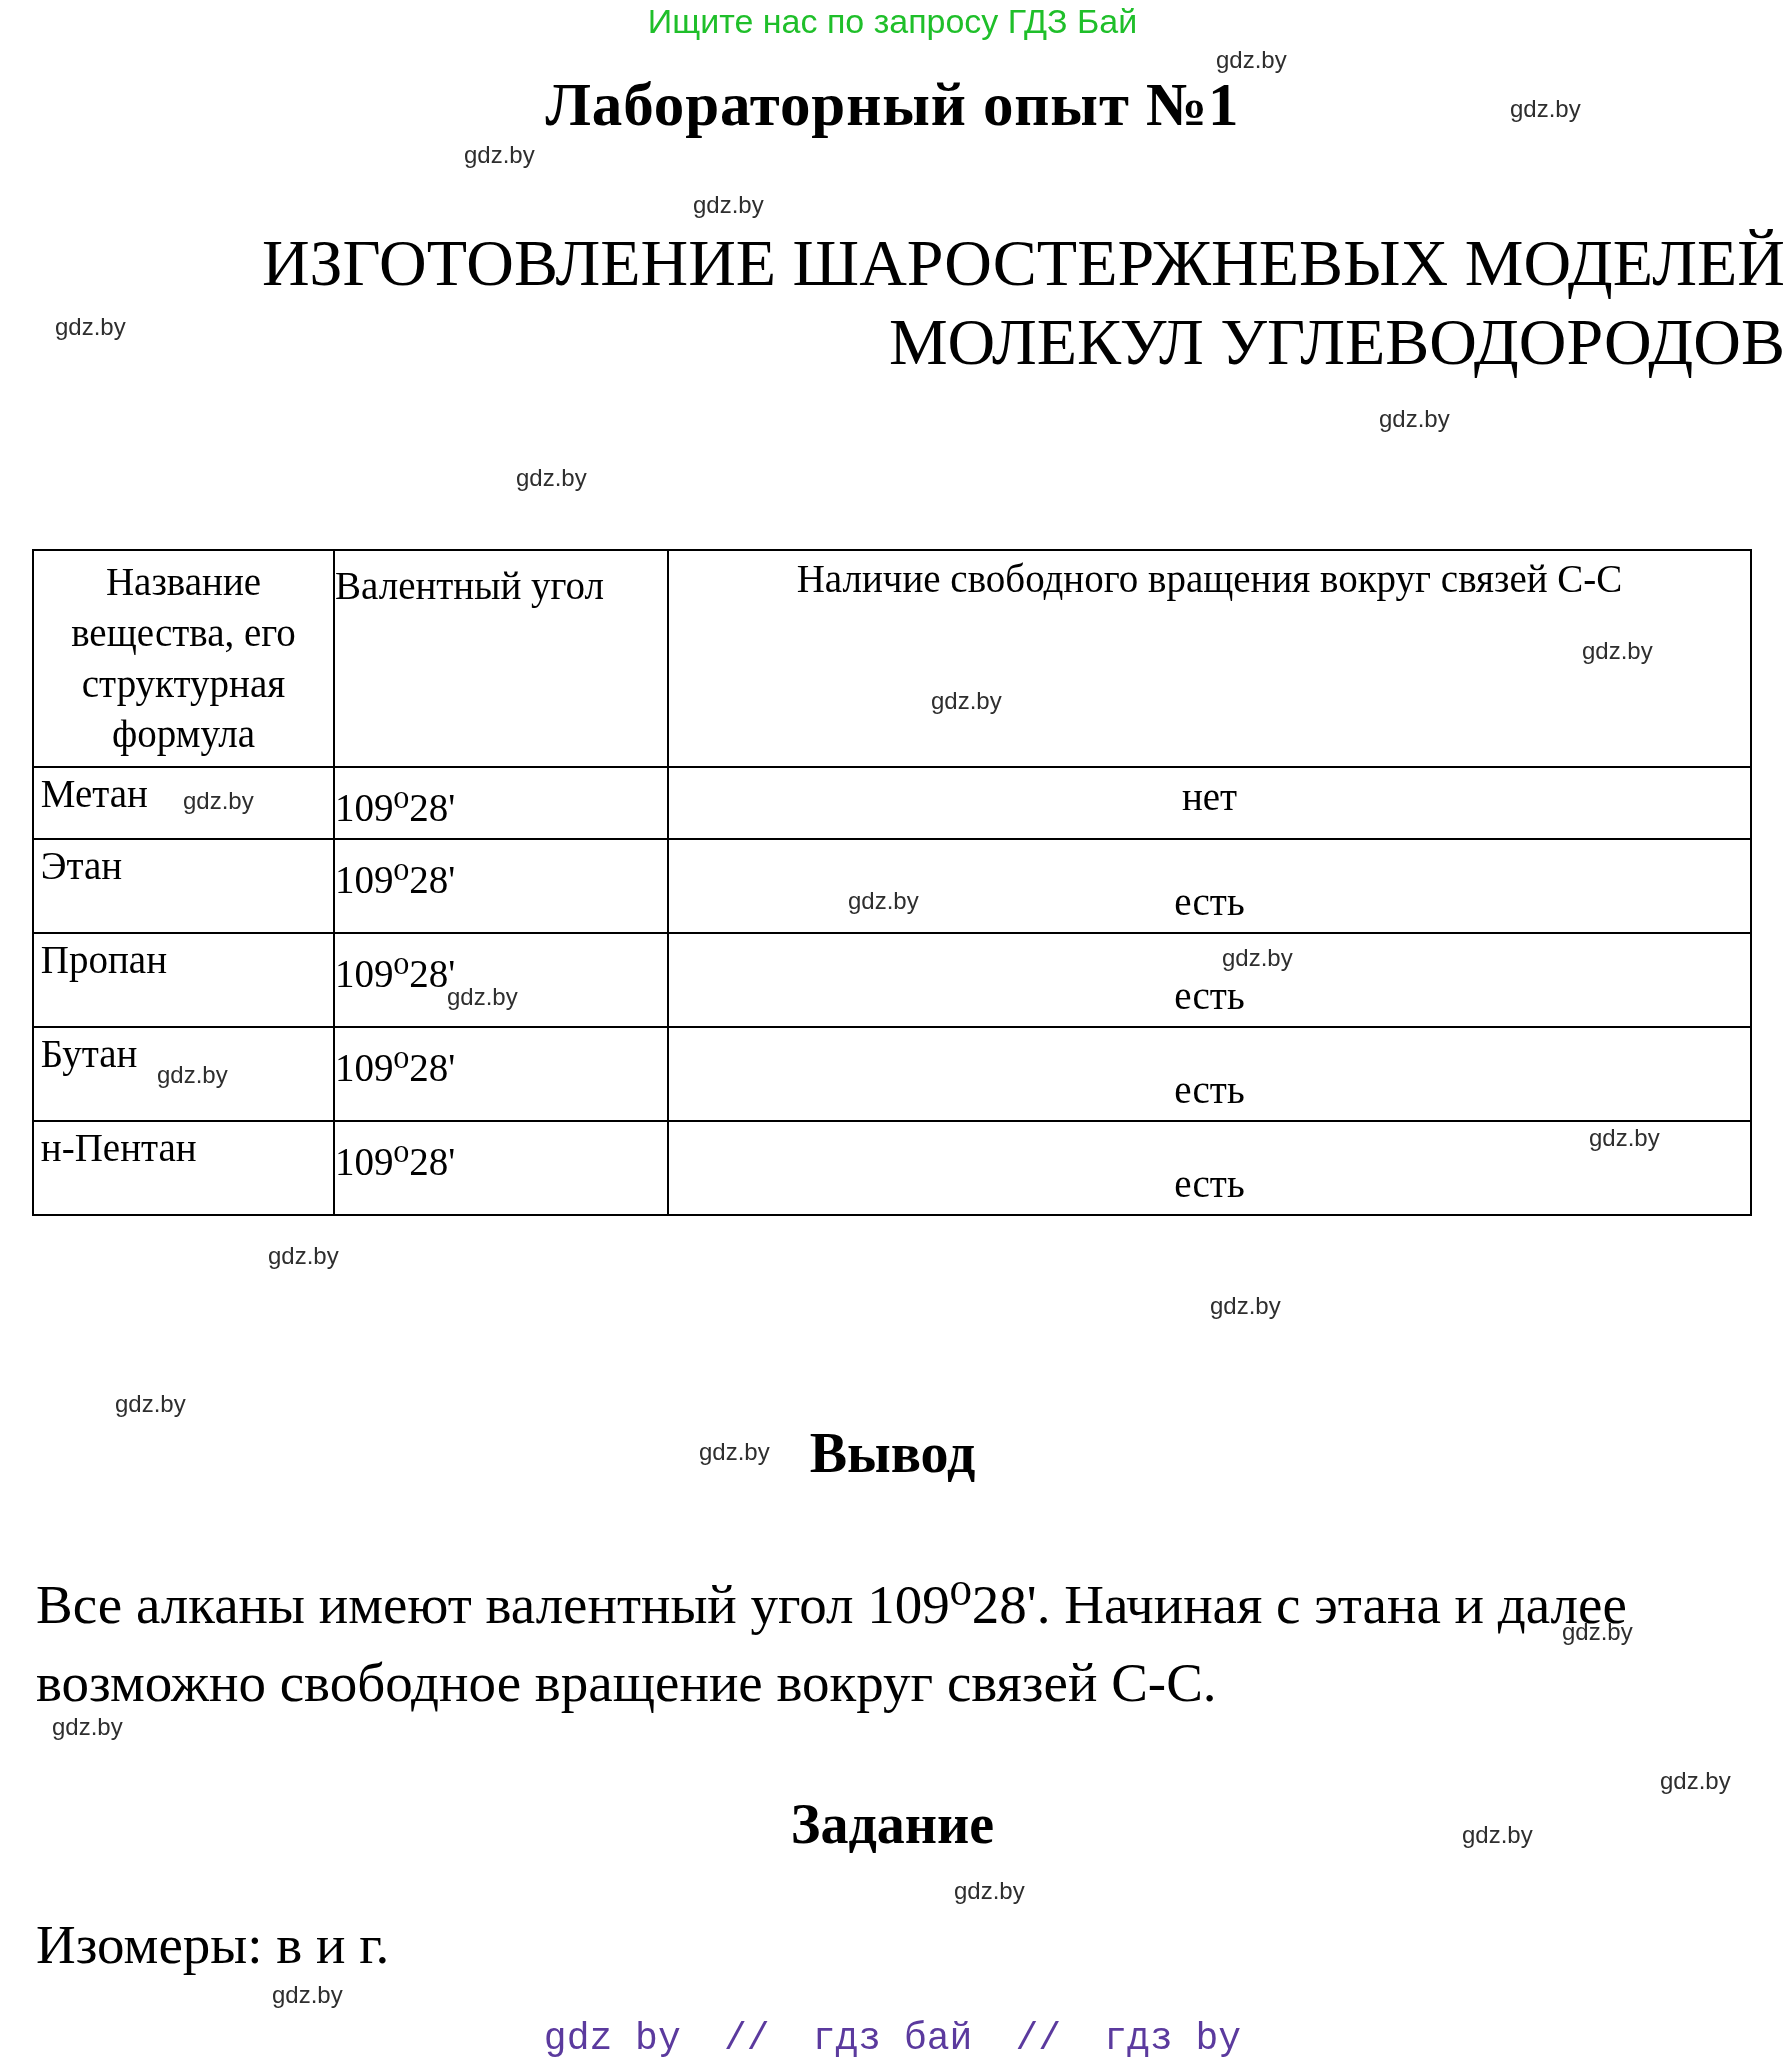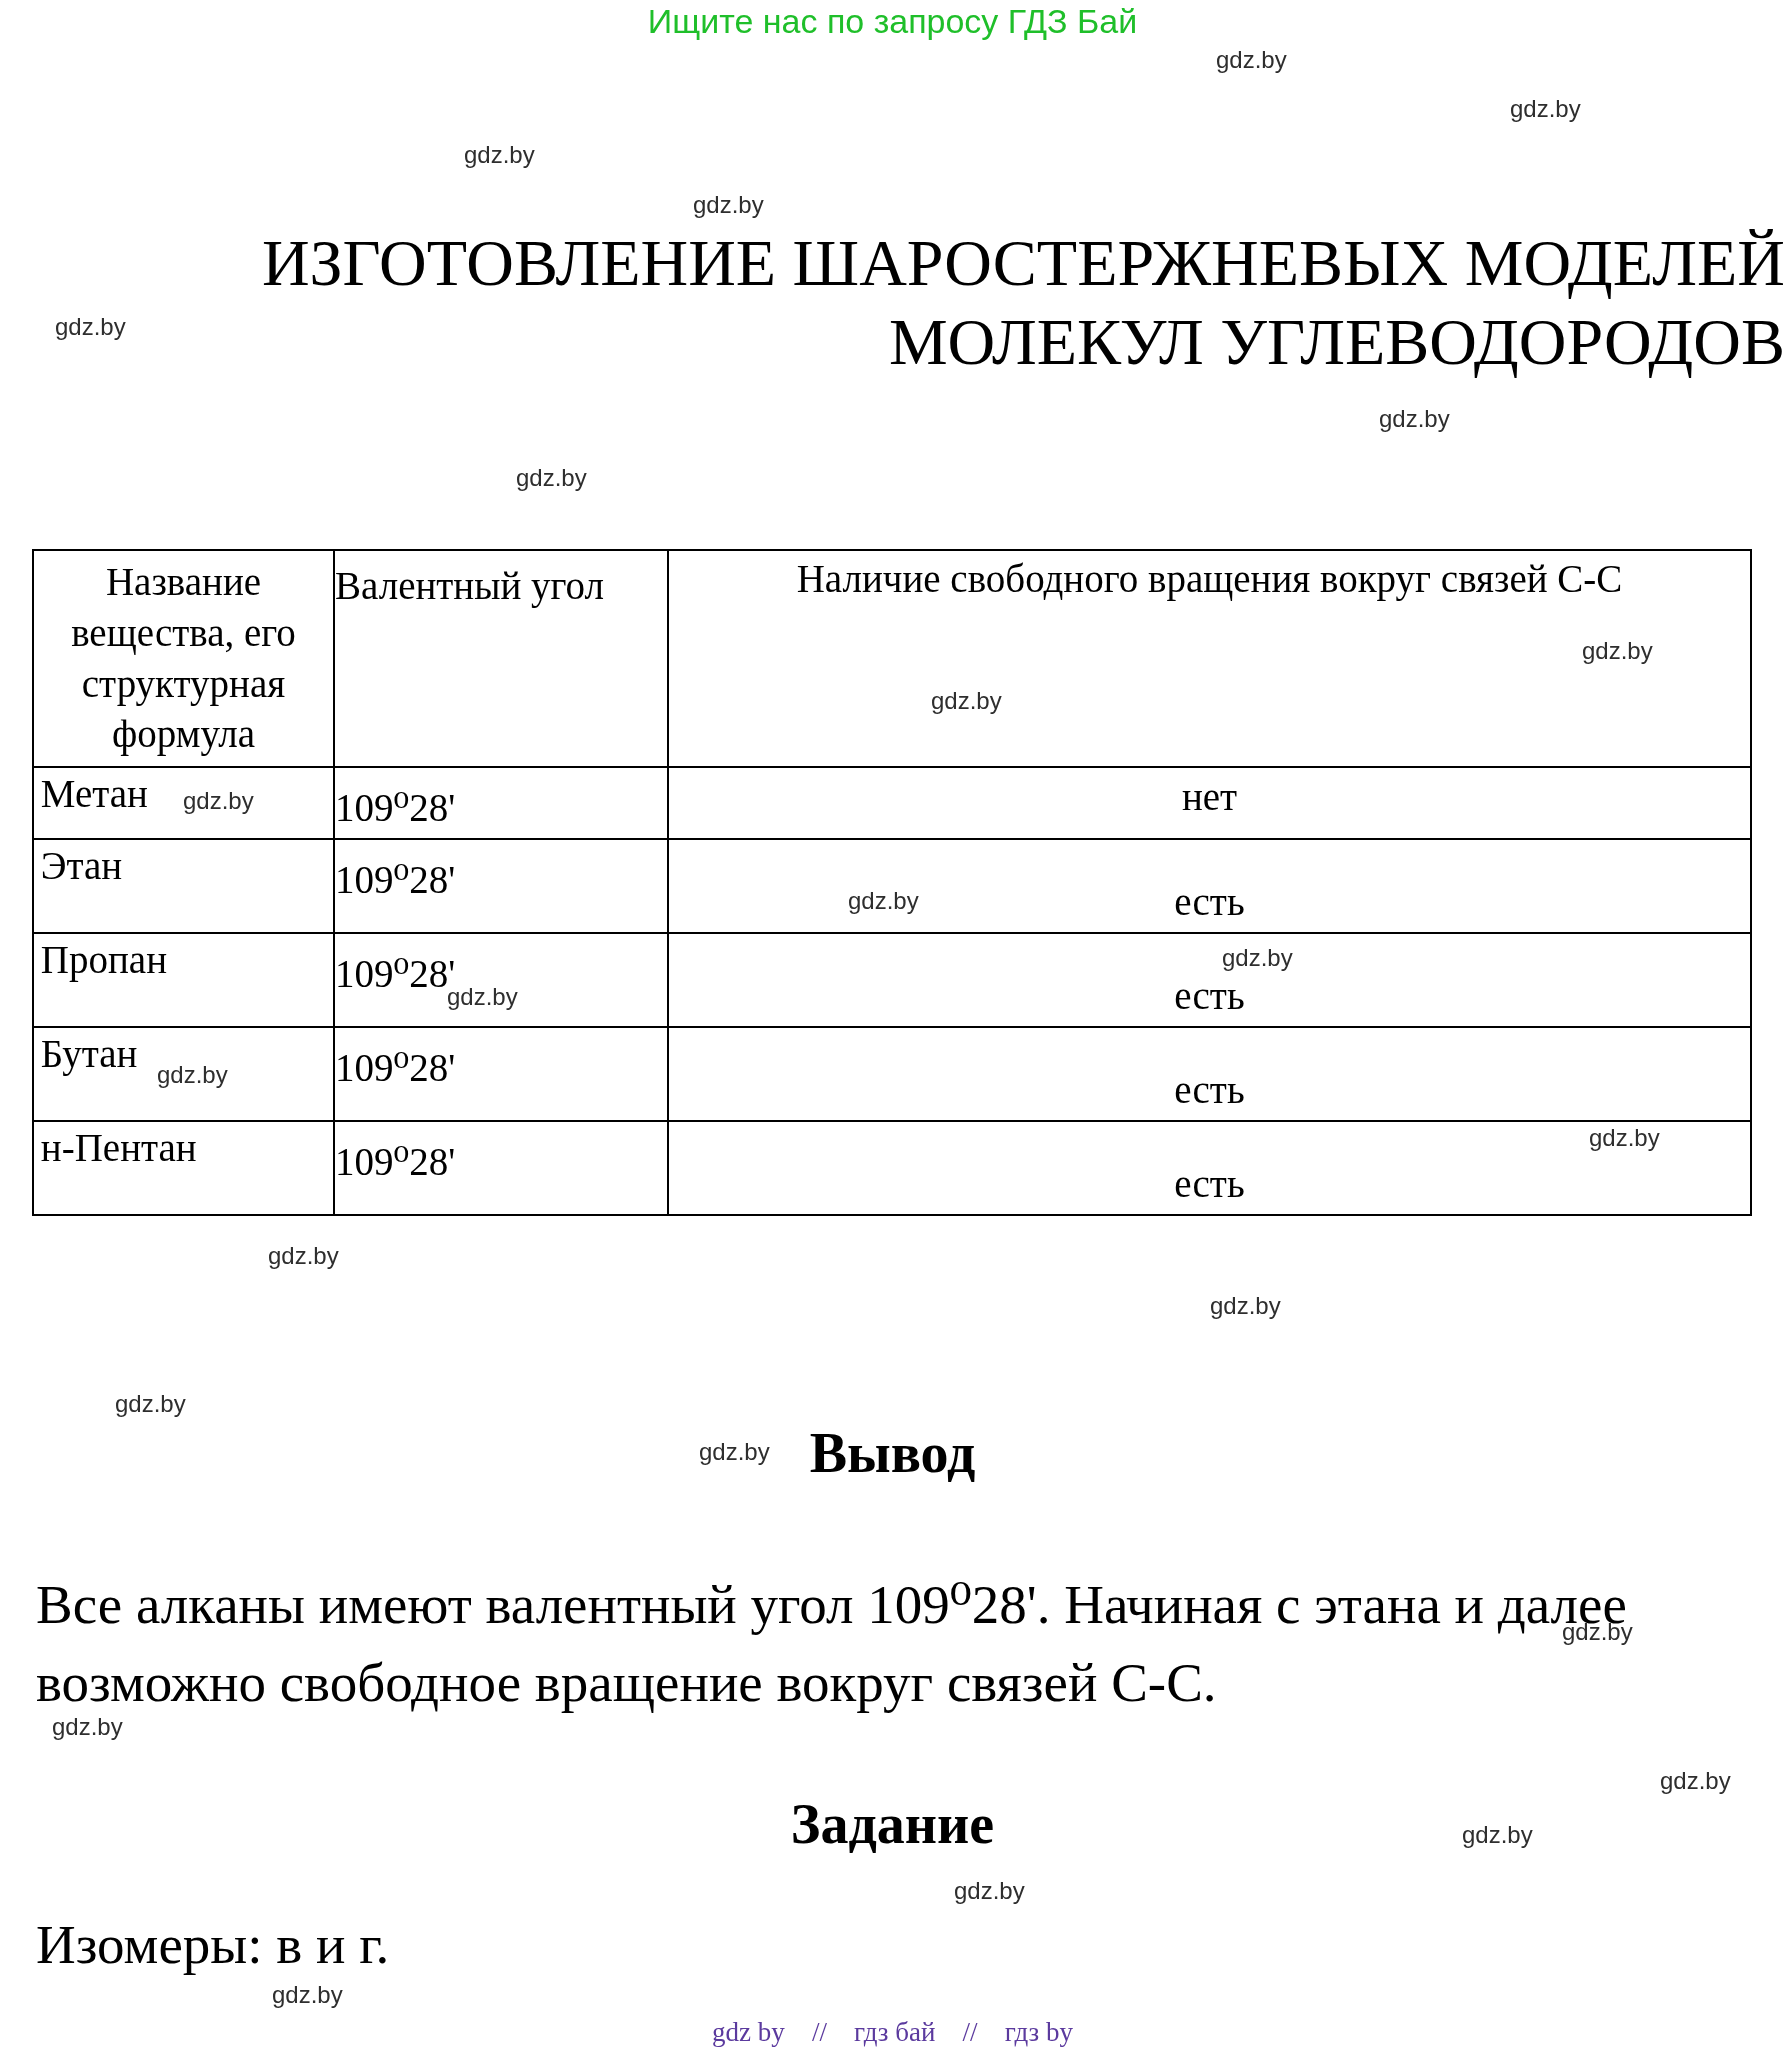--- a/index.html
+++ b/index.html
@@ -92,34 +92,35 @@
   }
   .task-text {
     position: absolute;
     top: 1913px; left: 36px;
     font-size: 55px;
   }
   .footer {
     position: absolute;
     top: 2017px; left: 0; width: 100%;
     text-align: center;
-    font-family: Liberation Serif, serif;
-    font-size: 27px;
+    font-family: Liberation Mono, monospace;
+    font-size: 38px;
     color: var(--footer-purple, #5b3a9e);
   }
   .footer span { margin: 0 10.2px; }
   .footer .sep { color: var(--footer-purple, #5b3a9e); }
 </style>
 </head>
 <body>
 
 <div class="page">
 
   <div class="promo">Ищите нас по запросу ГДЗ Бай</div>
 
+  <div class="title">Лабораторный опыт №1</div>
 
   <div class="heading">
     <div>ИЗГОТОВЛЕНИЕ ШАРОСТЕРЖНЕВЫХ МОДЕЛЕЙ</div>
     <div>МОЛЕКУЛ УГЛЕВОДОРОДОВ</div>
   </div>
 
   <table class="doc-table">
     <colgroup>
       <col class="col-name">
         <col class="col-angle">

